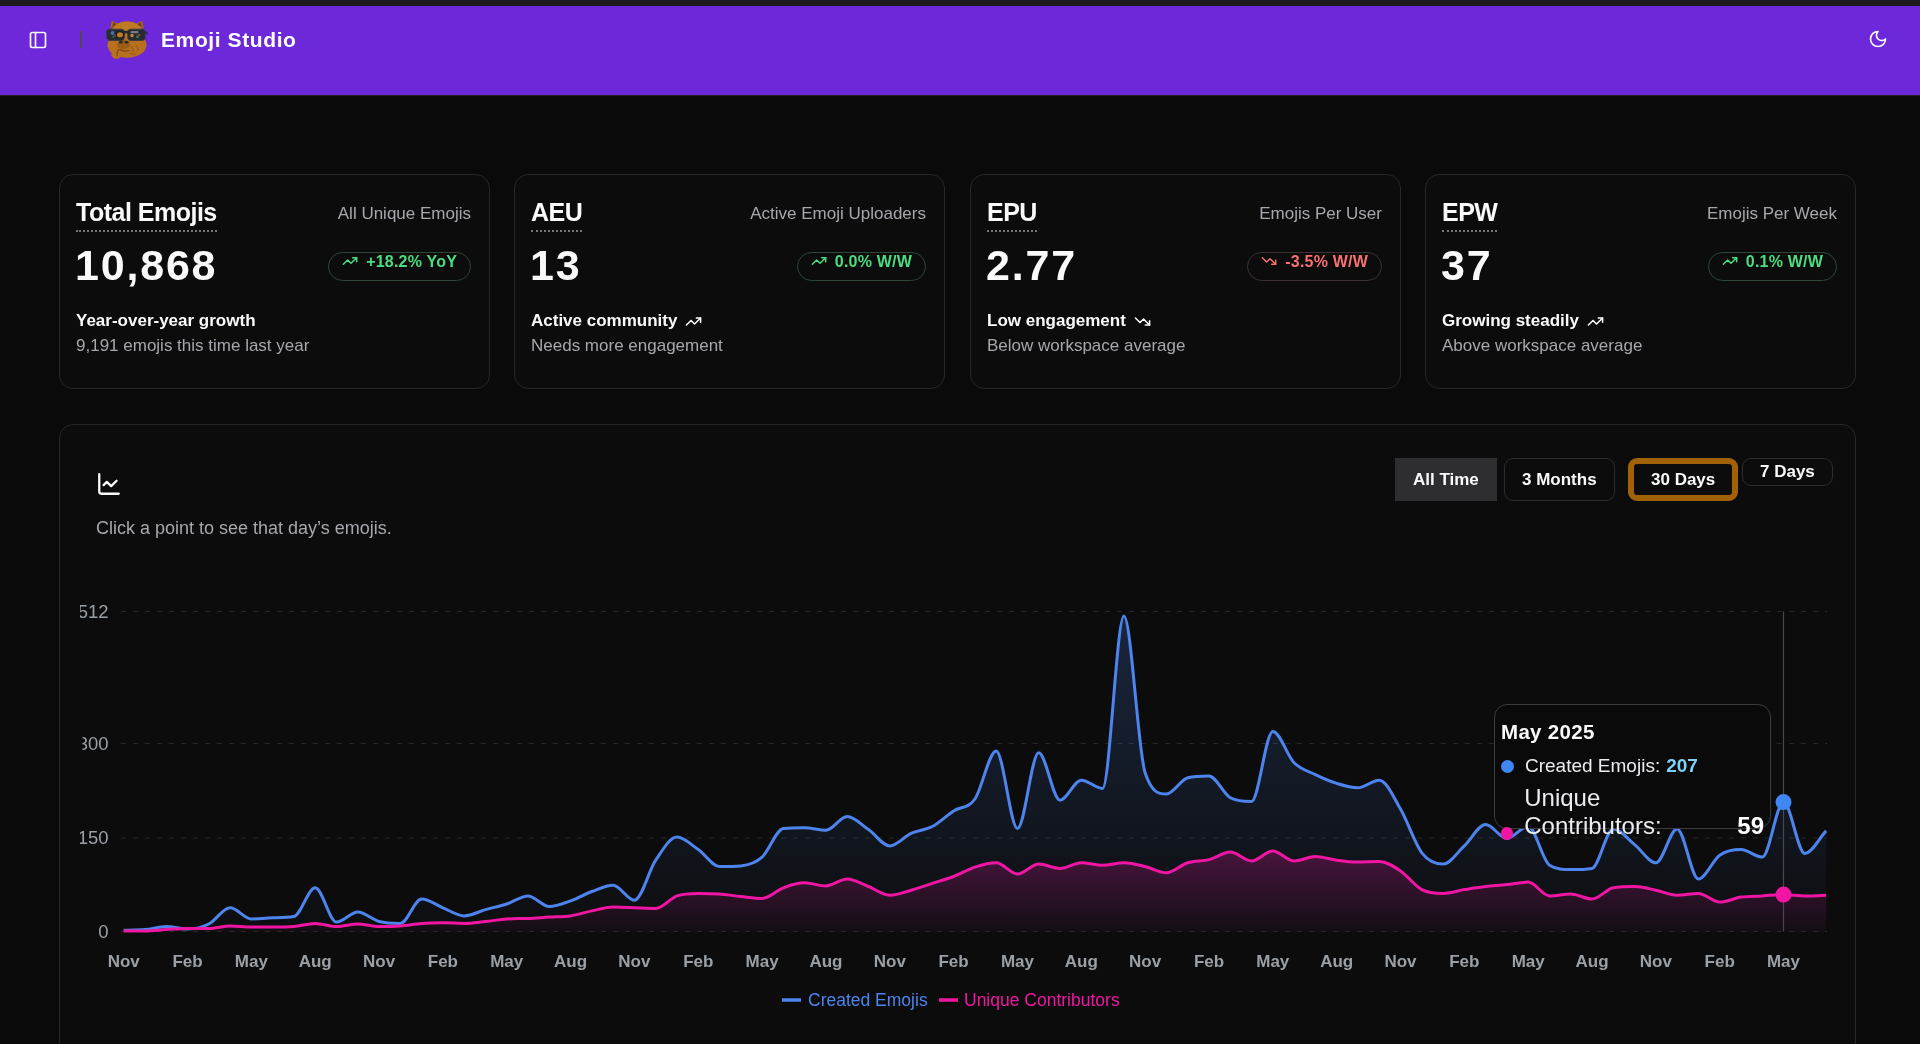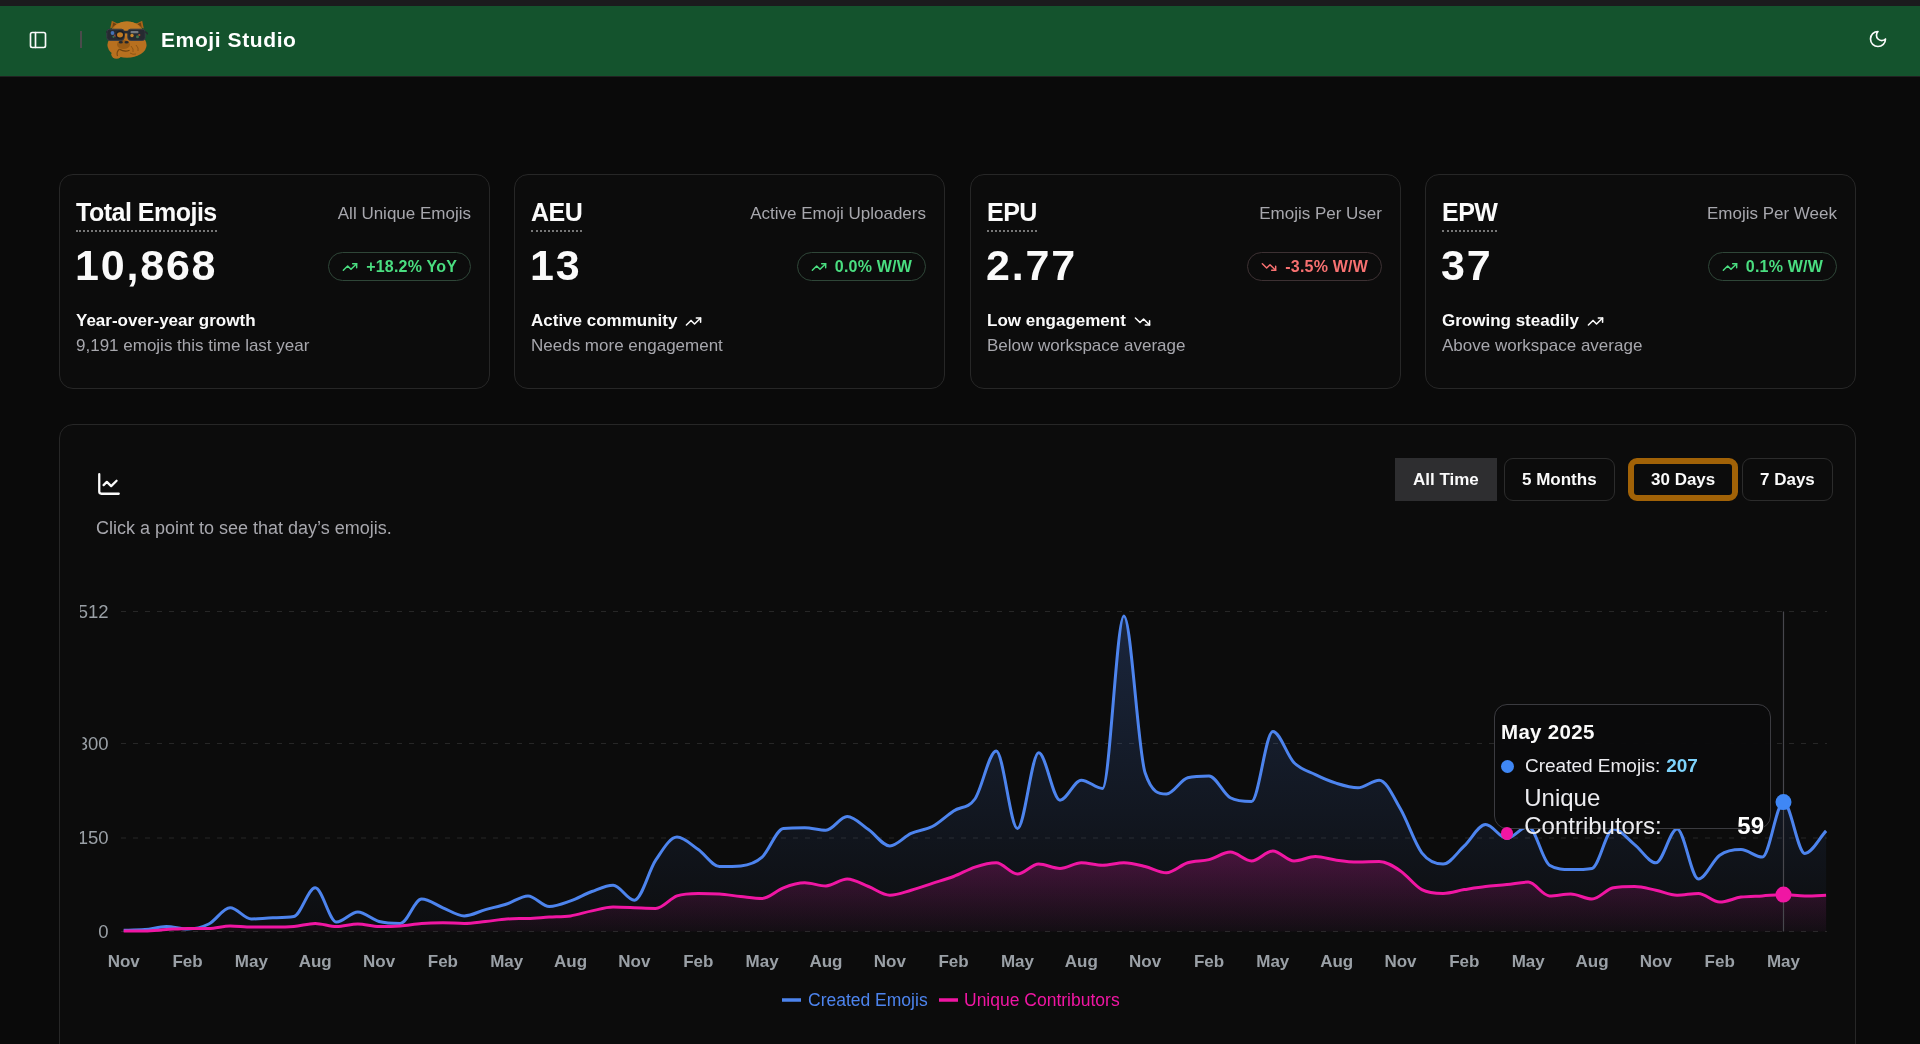--- a/index.html
+++ b/index.html
@@ -1,24 +1,24 @@
 <!DOCTYPE html>
 <html><head>
 <meta charset="utf-8">
 <style>
   * { margin:0; padding:0; box-sizing:border-box; }
   html,body { width:1920px; height:1044px; background:#0a0a0a; font-family:"Liberation Sans", sans-serif; overflow:hidden; position:relative; }
   .abs { position:absolute; }
-  header { position:absolute; left:0; top:0; width:1920px; height:77px; background:#14532d; border-bottom:1px solid #212121;text-align:center; }
+  header { position:absolute; left:0; top:0; width:1920px; height:96px; background:#6d28d9; border-bottom:1px solid #212121;text-align:center; }
   .card { position:absolute; background:#0c0c0c; border:1px solid #272727; border-radius:14px; }
   .scard { top:174px; height:215px; width:431px; padding:23px 18px 0 16px; }
   .stitle { font-size:25px; font-weight:bold; color:#fafafa; letter-spacing:-0.5px; display:inline-block; border-bottom:2px dotted #777; padding-bottom:3px; }
   .slabel { position:absolute; top:29px; right:18px; font-size:17px; color:#a7a7ad; }
   .snum { position:absolute; left:15px; top:66px; font-size:43px; font-weight:bold; color:#fafafa; letter-spacing:1.8px; }
-  .badge { position:absolute; top:77px; right:18px; height:29px; border:1px solid #2f4638; border-radius:15px; display:flex; align-items:center; padding:0 13px; gap:8px; font-size:16px; font-weight:bold; letter-spacing:0.2px; }
+  .badge { position:absolute; top:77px; right:18px; height:29px; border:1px solid #2f4638; border-radius:15px; display:flex; padding:0 13px; gap:8px; font-size:16px; font-weight:bold; letter-spacing:0.2px; }
   .badge.green { color:#4ade80; }
   .badge.red { color:#f87171; border-color:#3d3133; }
   .sline1 { position:absolute; left:16px; top:136px; font-size:17px; font-weight:bold; color:#fafafa; display:flex; align-items:center; gap:8px;}
   .sline2 { position:absolute; left:16px; top:161px; font-size:17px; color:#a7a7ad; }
 </style>
 </head>
 <body>
 <div style="position:absolute;left:0;top:0;width:1920px;height:6px;background:#1b1b1d;z-index:10"></div>
 <header>
   <svg class="abs" style="left:28px;top:30px" width="20" height="20" viewBox="0 0 24 24" fill="none" stroke="#fafafa" stroke-width="2" stroke-linecap="round" stroke-linejoin="round">
@@ -121,23 +121,23 @@
   <div class="sline2">Above workspace average</div>
 </div>
 
 <div class="card" style="left:59px;top:424px;width:1797px;height:660px">
   <svg class="abs" style="left:36px;top:46px" width="26" height="26" viewBox="0 0 24 24" fill="none" stroke="#fafafa" stroke-width="2.1" stroke-linecap="round" stroke-linejoin="round">
       <path d="M3 3v16a2 2 0 0 0 2 2h16"></path>
       <path d="m19 9-5 5-4-4-3 3"></path>
     </svg>
   <div class="abs" style="left:36px;top:93px;font-size:18px;color:#a7a7ad">Click a point to see that day’s emojis.</div>
   <div class="abs" style="left:1335px;top:33px;height:43px;background:#2e2e30;border-radius:0;display:flex;align-items:center;padding:0 18px;font-size:17px;font-weight:bold;color:#fafafa">All Time</div>
-  <div class="abs" style="left:1444px;top:33px;height:43px;border:1px solid #2c2c2c;border-radius:9px;display:flex;align-items:center;padding:0 17px;font-size:17px;font-weight:bold;color:#fafafa">5 Months</div>
+  <div class="abs" style="left:1444px;top:33px;height:43px;border:1px solid #2c2c2c;border-radius:9px;display:flex;align-items:center;padding:0 17px;font-size:17px;font-weight:bold;color:#fafafa">3 Months</div>
   <div class="abs" style="left:1568px;top:33px;height:43px;border:6px solid #a16207;border-radius:9px;display:flex;align-items:center;padding:0 17px;font-size:17px;font-weight:bold;color:#fafafa">30 Days</div>
-  <div class="abs" style="left:1682px;top:33px;height:43px;border:1px solid #2c2c2c;border-radius:9px;display:flex;align-items:center;padding:0 17px;font-size:17px;font-weight:bold;color:#fafafa">7 Days</div>
+  <div class="abs" style="left:1682px;top:33px;height:28px;border:1px solid #2c2c2c;border-radius:9px;display:flex;align-items:center;padding:0 17px;font-size:17px;font-weight:bold;color:#fafafa">7 Days</div>
 </div>
 
 <svg class="abs" style="left:80px;top:0" width="1766" height="1044" viewBox="80 0 1766 1044" fill="none">
   <defs>
     <linearGradient id="gb" gradientUnits="userSpaceOnUse" x1="0" y1="612" x2="0" y2="931.5">
       <stop offset="0" stop-color="#4d84ee" stop-opacity="0.22"></stop>
       <stop offset="1" stop-color="#4d84ee" stop-opacity="0.015"></stop>
     </linearGradient>
     <linearGradient id="gp" gradientUnits="userSpaceOnUse" x1="0" y1="850" x2="0" y2="931.5">
       <stop offset="0" stop-color="#f016a3" stop-opacity="0.25"></stop>

